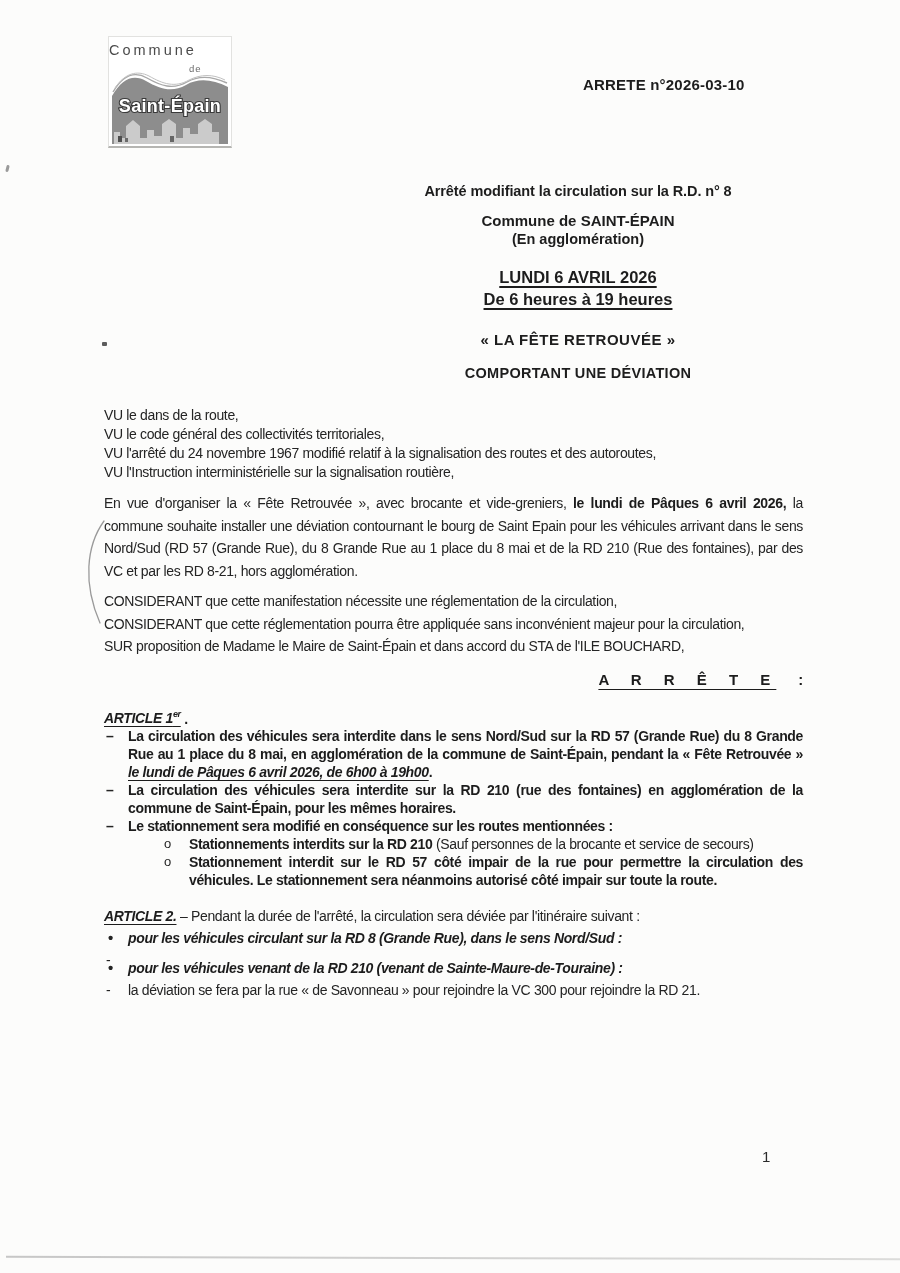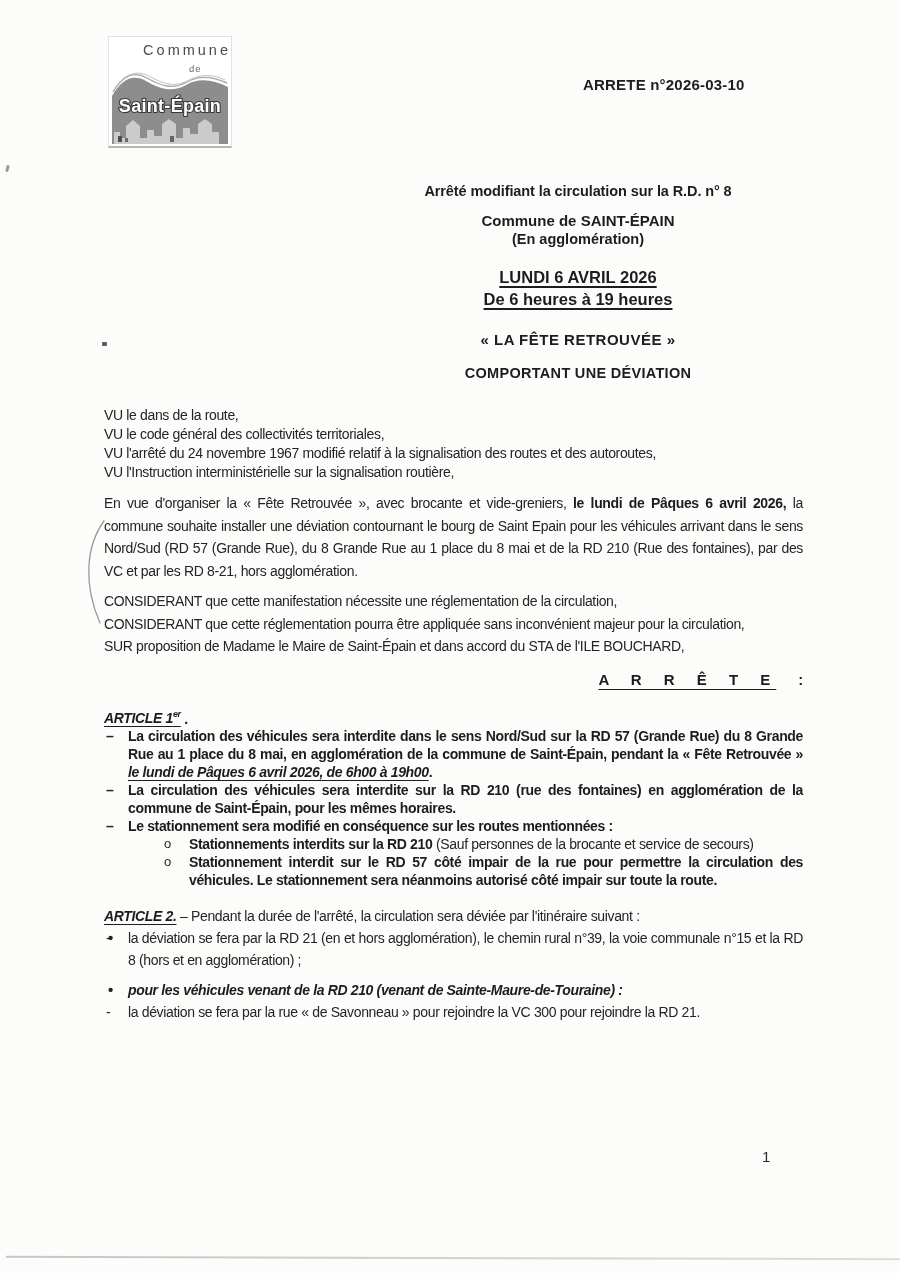--- a/index.html
+++ b/index.html
@@ -16,21 +16,21 @@
   .logo{
     position:absolute;left:108px;top:36px;
     width:124px;height:112px;
     background:#ffffff;
     border:1px solid #e2e2e0;
     border-bottom:2px solid #b5b5b2;
     box-sizing:border-box;
   }
   .logo-top{
     position:absolute;top:5px;left:0;right:0;
-    text-align:right;
+    text-align:left;
     font-size:14.5px;color:#4b4b4b;letter-spacing:3px;
   }
   .logo-de{
     position:absolute;top:26px;left:80px;
     font-size:9.5px;color:#6b6b6b;letter-spacing:1px;
   }
   .logo svg{position:absolute;left:0;bottom:0;width:100%;height:76px;}
   
   .arrete-number{
     position:absolute;left:583px;top:76px;
@@ -146,22 +146,22 @@
       <div class="li"><span class="marker">–</span><span class="b">La circulation des véhicules sera interdite dans le sens Nord/Sud sur la RD 57 (Grande Rue) du 8 Grande Rue au 1 place du 8 mai, en agglomération de la commune de Saint-Épain, pendant la « Fête Retrouvée » </span><span class="b u">le lundi de Pâques 6 avril 2026, de 6h00 à 19h00</span><span class="b">.</span></div>
       <div class="li"><span class="marker">–</span><span class="b">La circulation des véhicules sera interdite sur la RD 210 (rue des fontaines) en agglomération de la commune de Saint-Épain, pour les mêmes horaires.</span></div>
       <div class="li"><span class="marker">–</span><span class="b">Le stationnement sera modifié en conséquence sur les routes mentionnées :</span></div>
       <div class="li sub-li"><span class="marker">o</span><span class="b">Stationnements interdits sur la RD 210 </span><span>(Sauf personnes de la brocante et service de secours)</span></div>
       <div class="li sub-li"><span class="marker">o</span><span class="b">Stationnement interdit sur le RD 57 côté impair de la rue pour permettre la circulation des véhicules. Le stationnement sera néanmoins autorisé côté impair sur toute la route.</span><span></span></div>
     </div>
 
     <div class="article2">
       <div class="intro-para"><span class="b u">ARTICLE 2.</span><span> – Pendant la durée de l'arrêté, la circulation sera déviée par l'itinéraire suivant :</span></div>
 
-      <div class="li bullet-li"><span class="marker">•</span></div>
-      <div class="li dash2"><span class="marker">-</span><span>la déviation se fera par la RD 21 (en et hors agglomération), le chemin rural n°39, la voie communale n°15 et la RD 8 (hors et en agglomération) ;</span></div>
+      <div class="li bullet-li"><span class="marker">•</span><span class="bi">pour les véhicules circulant sur la RD 8 (Grande Rue), dans le sens Nord/Sud  :</span></div>
+      <div class="li dash2"><span class="marker">-</span></div>
 
       <div class="li bullet-li route2"><span class="marker">•</span><span class="bi">pour les véhicules venant de la RD 210 (venant de Sainte-Maure-de-Touraine) :</span></div>
       <div class="li dash2"><span class="marker">-</span><span>la déviation se fera par la rue « de Savonneau » pour rejoindre la VC 300 pour rejoindre la RD 21.</span></div>
     </div>
 
   </div>
 
   <div class="handwritten-bracket">
     <svg viewBox="0 0 32 108" width="32" height="108" aria-hidden="true">
       <path d="M26,3 C8,28 5,66 22,105" fill="none" stroke="#9a9a9a" stroke-width="1.3" stroke-linecap="round"></path>

